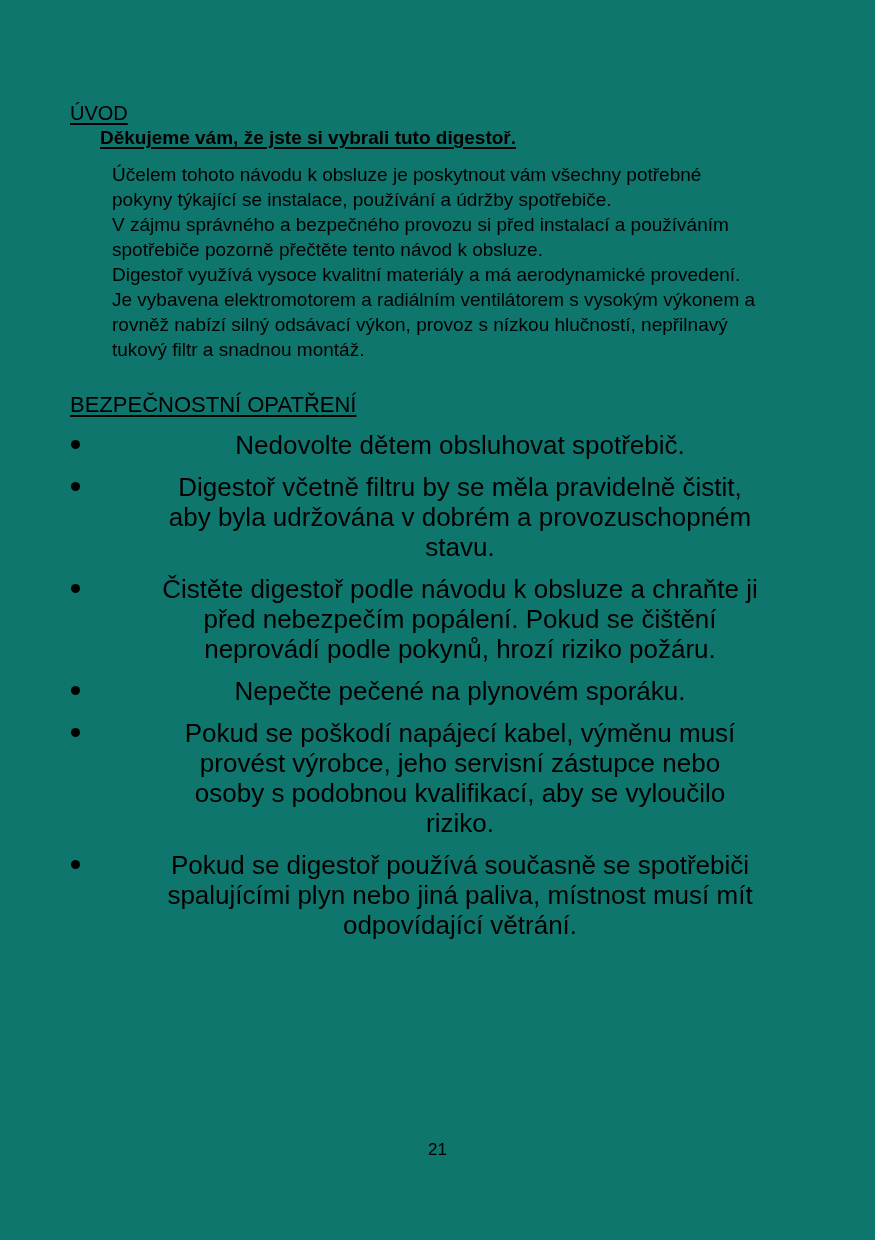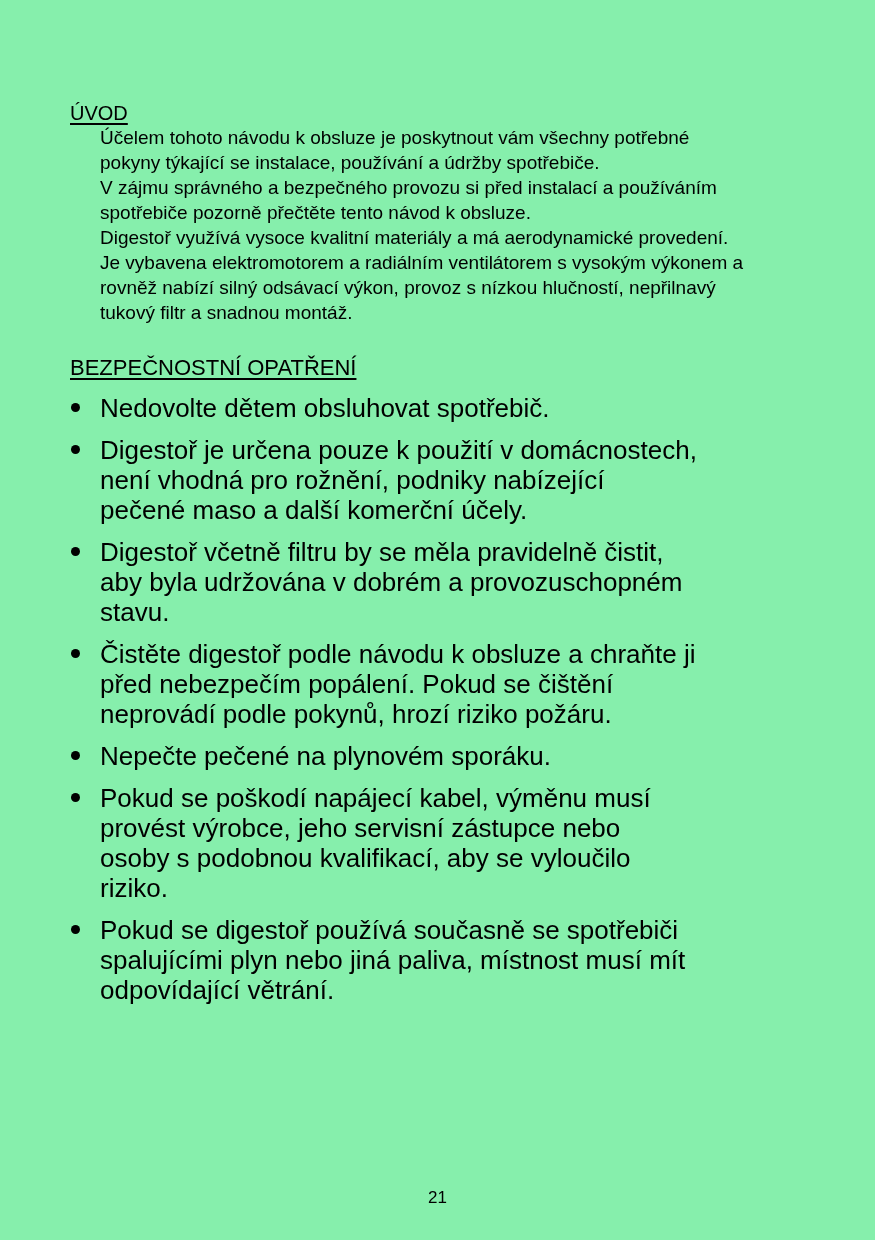--- a/index.html
+++ b/index.html
@@ -12,21 +12,21 @@
     height: 1240px;
     overflow: hidden;
     font-family: "Liberation Sans", "DejaVu Sans", sans-serif;
     color: #000000;
     -webkit-font-smoothing: antialiased;
   }
   .page {
     position: relative;
     width: 875px;
     height: 1240px;
-    background: #86efac;
+    background: #0f766e;
   }
   .content {
     padding: 0 55px 0 70px;
   }
   .h-uvod {
     margin: 0;
     padding-top: 101px;
     font-size: 20px;
     line-height: 24px;
     font-weight: normal;
@@ -40,38 +40,39 @@
   .thanks {
     margin: 0;
     font-size: 19px;
     line-height: 25px;
     font-weight: bold;
     text-decoration: underline;
     text-underline-offset: 3px;
     text-decoration-thickness: 1.8px;
   }
   .para {
-    margin: 0;
+    margin: 12px;
     font-size: 19px;
     line-height: 25px;
     white-space: pre-line;
   }
   .h-safety {
     margin: 30px 0 0 0;
     font-size: 22px;
     line-height: 26px;
     font-weight: normal;
     text-decoration: underline;
     text-underline-offset: 3px;
     text-decoration-thickness: 1.5px;
   }
   ul.safety-list {
     list-style: none;
     margin: 12px 0 0 0;
     padding: 0;
+    text-align: center;
   }
   ul.safety-list li {
     position: relative;
     padding-left: 30px;
     margin: 0 0 12px 0;
     font-size: 26px;
     line-height: 30px;
   }
   ul.safety-list li::before {
     content: "";
@@ -81,57 +82,53 @@
     width: 9px;
     height: 9px;
     background: #000000;
     border-radius: 50%;
   }
   .li-text {
     white-space: pre-line;
   }
   .page-number {
     position: absolute;
-    top: 1188px;
+    top: 1140px;
     left: 0;
     right: 0;
     text-align: center;
     font-size: 17px;
     line-height: 20px;
   }
 </style>
 </head>
 <body>
 
 <div class="page">
   <div class="content">
 
     <h1 class="h-uvod">ÚVOD</h1>
 
     <div class="indent">
+      <p class="thanks">Děkujeme vám, že jste si vybrali tuto digestoř.</p>
       <p class="para">Účelem tohoto návodu k obsluze je poskytnout vám všechny potřebné
 pokyny týkající se instalace, používání a údržby spotřebiče.
 V zájmu správného a bezpečného provozu si před instalací a používáním
 spotřebiče pozorně přečtěte tento návod k obsluze.
 Digestoř využívá vysoce kvalitní materiály a má aerodynamické provedení.
 Je vybavena elektromotorem a radiálním ventilátorem s vysokým výkonem a
 rovněž nabízí silný odsávací výkon, provoz s nízkou hlučností, nepřilnavý
 tukový filtr a snadnou montáž.</p>
     </div>
 
     <h2 class="h-safety">BEZPEČNOSTNÍ OPATŘENÍ</h2>
 
     <ul class="safety-list">
       <li>
         <span class="li-text">Nedovolte dětem obsluhovat spotřebič.</span>
-      </li>
-      <li>
-        <span class="li-text">Digestoř je určena pouze k použití v domácnostech,
-není vhodná pro rožnění, podniky nabízející
-pečené maso a další komerční účely.</span>
       </li>
       <li>
         <span class="li-text">Digestoř včetně filtru by se měla pravidelně čistit,
 aby byla udržována v dobrém a provozuschopném
 stavu.</span>
       </li>
       <li>
         <span class="li-text">Čistěte digestoř podle návodu k obsluze a chraňte ji
 před nebezpečím popálení. Pokud se čištění
 neprovádí podle pokynů, hrozí riziko požáru.</span>

